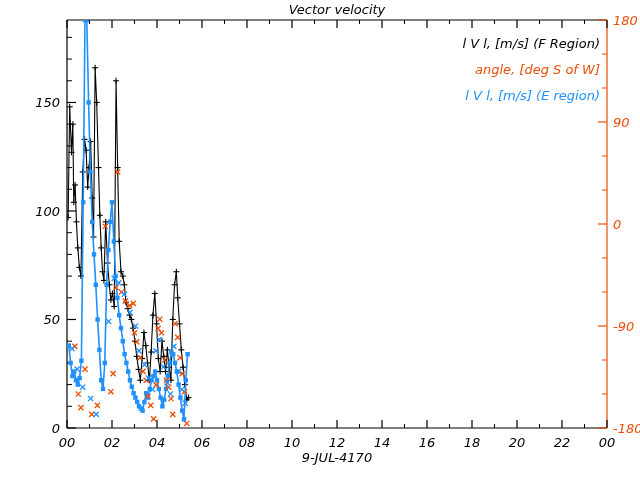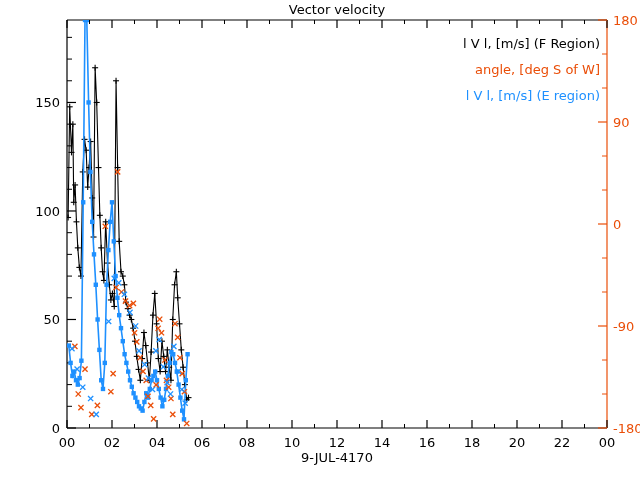--- a/index.html
+++ b/index.html
@@ -3,21 +3,21 @@
 <meta charset="utf-8">
 <style>
   html,body{margin:0;padding:0;}
   body{
     width:640px;height:480px;
     background:#ffffff;
     font-family:"DejaVu Sans", sans-serif;
     overflow:hidden;
     position:relative;
   }
-  #root{position:absolute;inset:0;}
+  #root{position:absolute;inset:0;font-style:italic;}
   svg{display:block;}
   .ttl{font-family:"DejaVu Sans",sans-serif;font-size:13px;fill:#000;}
   .tk{font-family:"DejaVu Sans",sans-serif;font-size:13px;fill:#000;}
   .tkr{font-family:"DejaVu Sans",sans-serif;font-size:13px;fill:#EA4E08;}
   .lg{font-family:"DejaVu Sans",sans-serif;font-size:13px;}
   .lgk{fill:#000;}
   .lgo{fill:#EA4E08;}
   .lgb{fill:#1E90FF;}
   .xlbl{font-family:"DejaVu Sans",sans-serif;font-size:13px;fill:#000;}
 </style>

